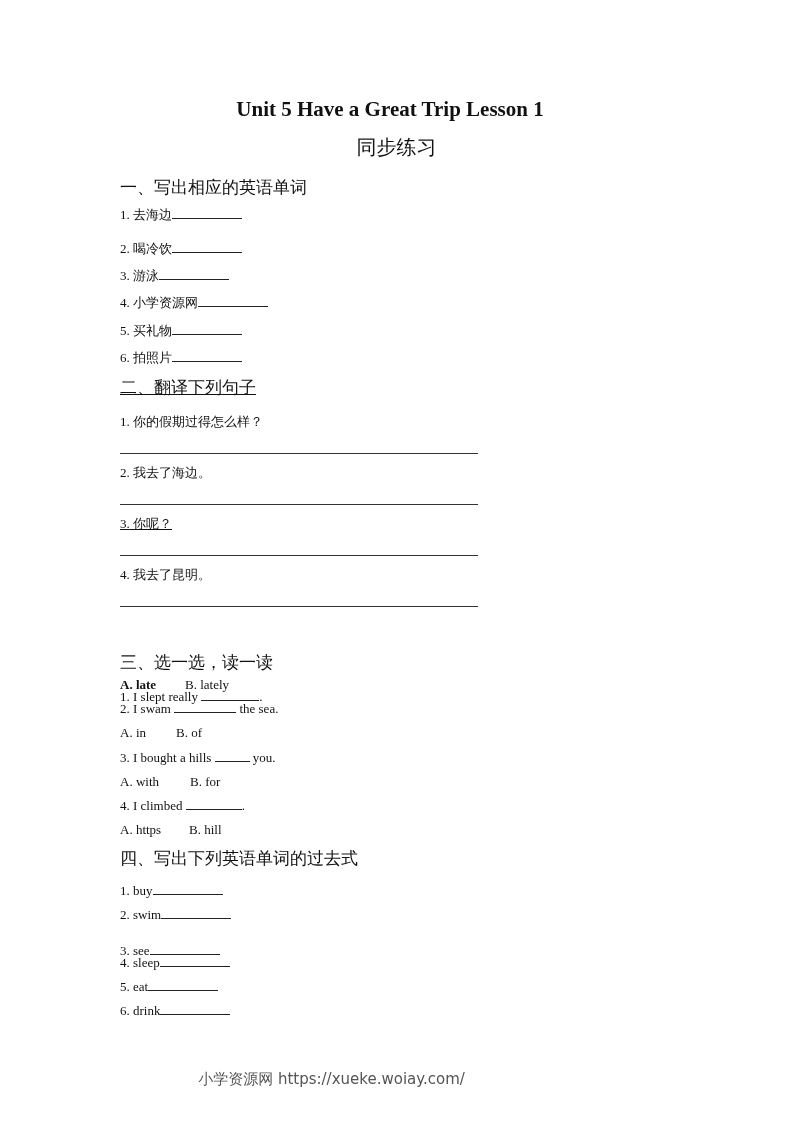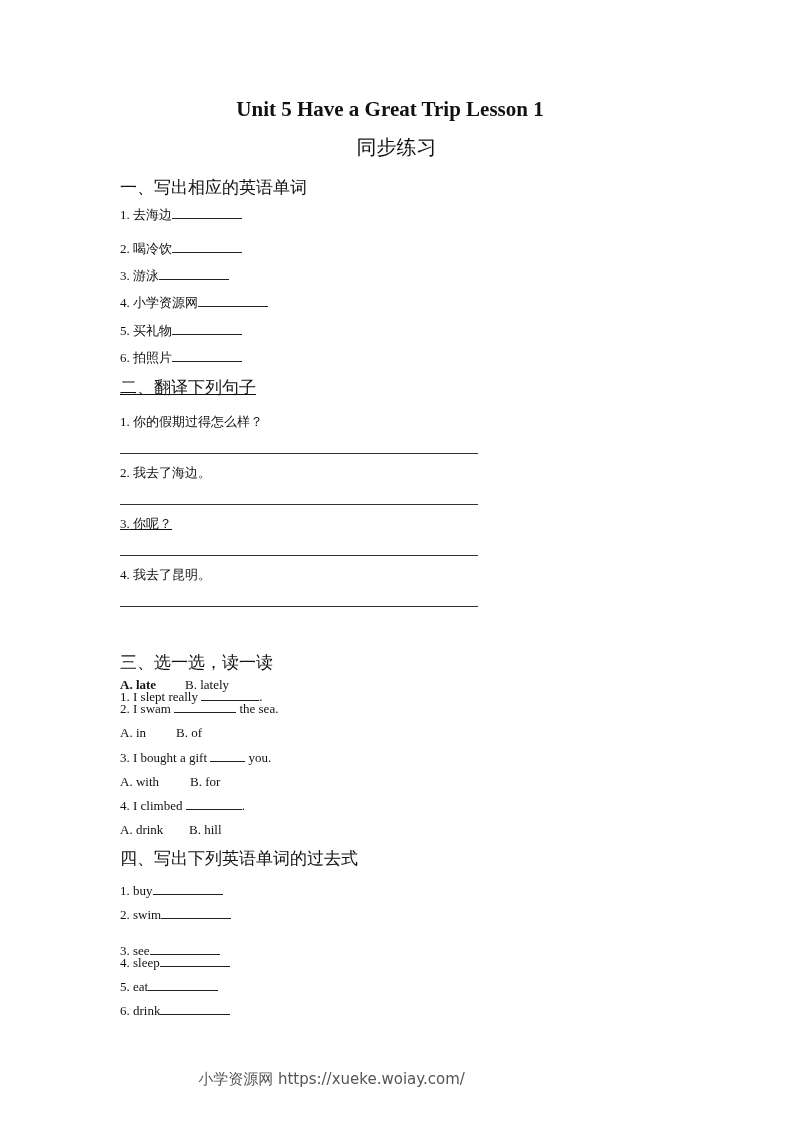--- a/index.html
+++ b/index.html
@@ -88,35 +88,35 @@
   <span>I swam</span>
   <span class="blank" style="width:62px;"></span>
   <span>the sea.</span>
 </div>
 <div class="abs item" style="top:725px;">
   <span style="display:inline-block;width:56px;">A. in</span><span>B. of</span>
 </div>
 
 <div class="abs item" style="top:750px;">
   <span>3.</span>
-  <span>I bought a gift</span>
+  <span>I bought a hills</span>
   <span class="blank" style="width:35px;"></span>
   <span>you.</span>
 </div>
 <div class="abs item" style="top:774px;">
   <span style="display:inline-block;width:70px;">A. with</span><span>B. for</span>
 </div>
 
 <div class="abs item" style="top:798px;">
   <span>4.</span>
   <span>I climbed</span>
   <span class="blank" style="width:56px;"></span><span>.</span>
 </div>
 <div class="abs item" style="top:822px;">
-  <span style="display:inline-block;width:69px;">A. drink</span><span>B. hill</span>
+  <span style="display:inline-block;width:69px;">A. https</span><span>B. hill</span>
 </div>
 
 <div class="abs section" style="top:847px;">四、写出下列英语单词的过去式</div>
 
 <div class="abs item" style="top:883px;">
   <span>1.</span>
   <span>buy</span><span class="blank" style="width:70px;"></span>
 </div>
 <div class="abs item" style="top:907px;">
   <span>2.</span>

